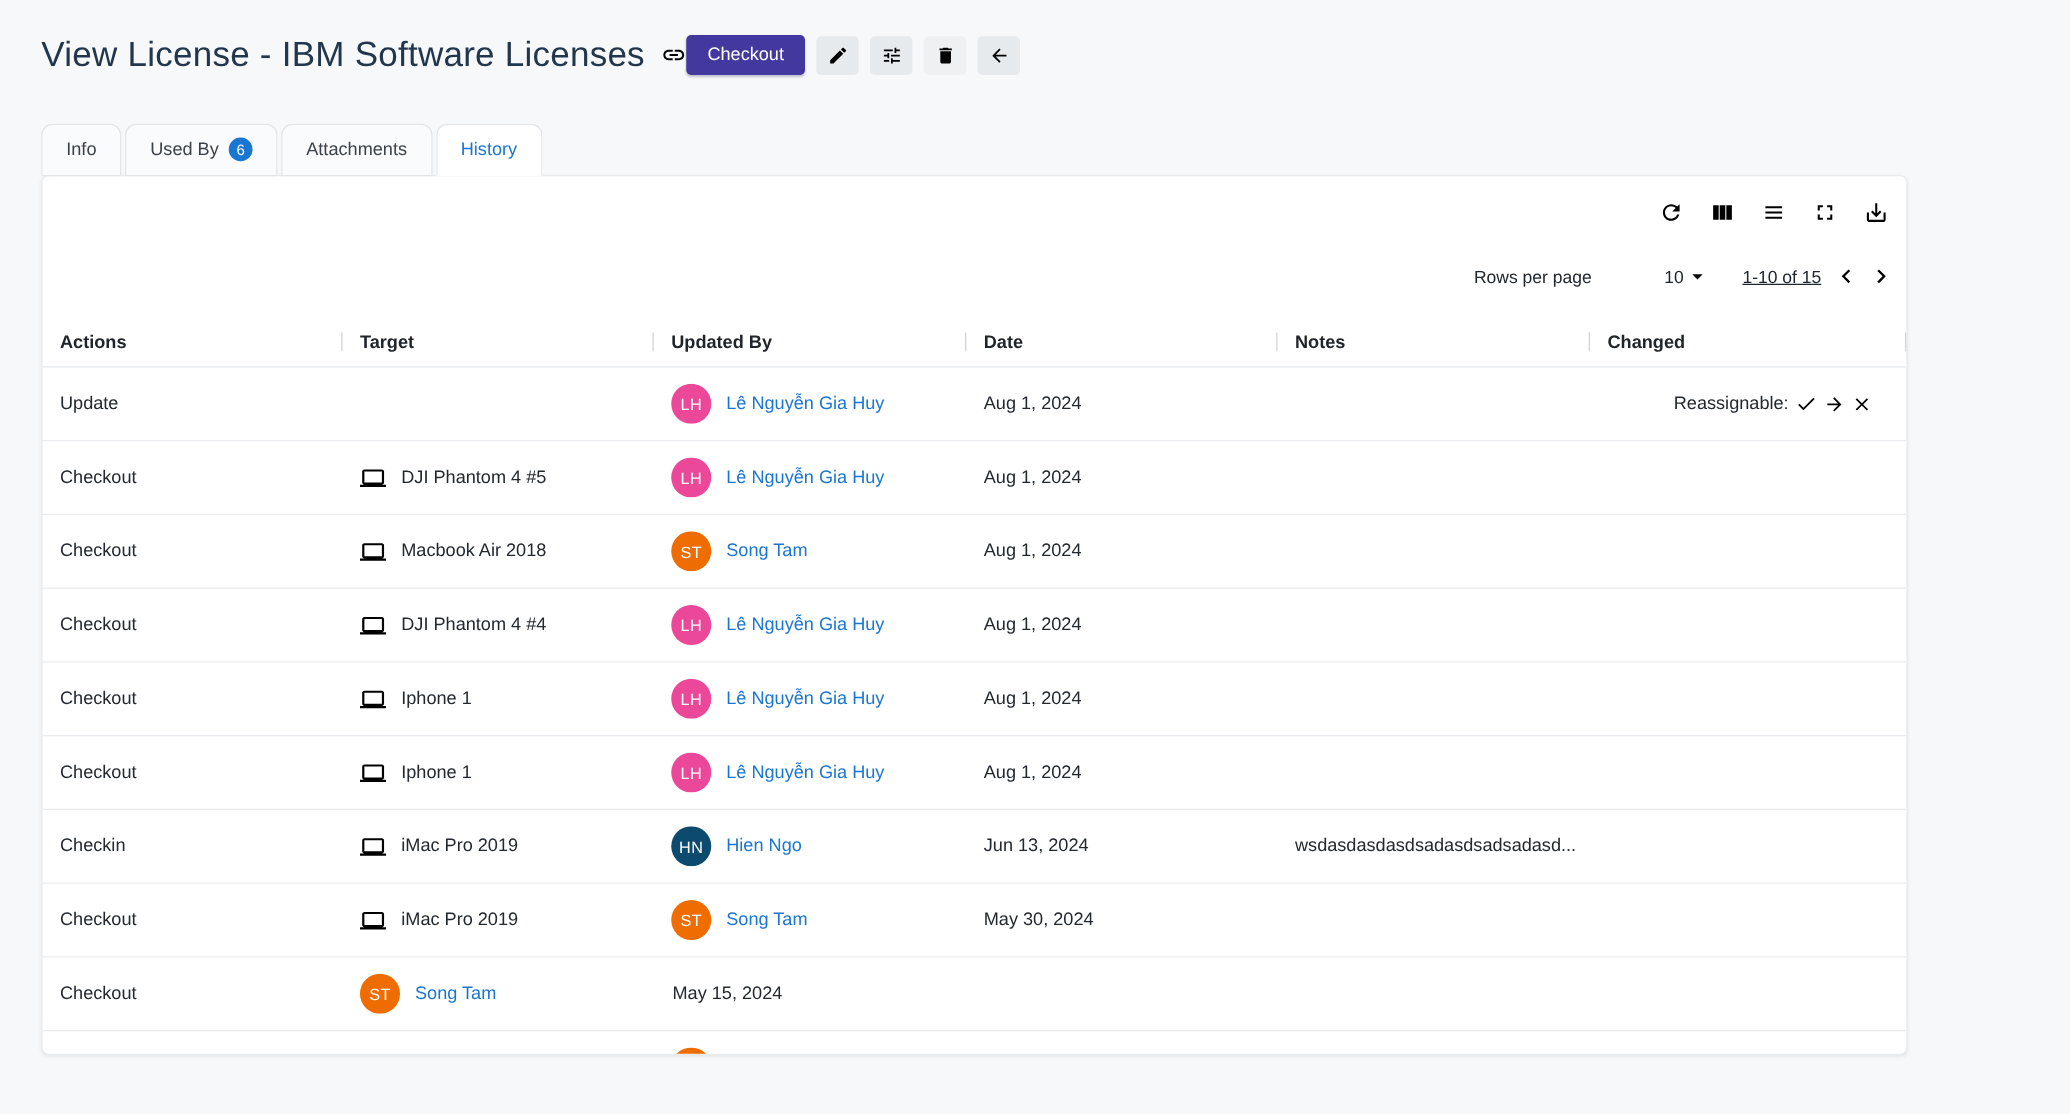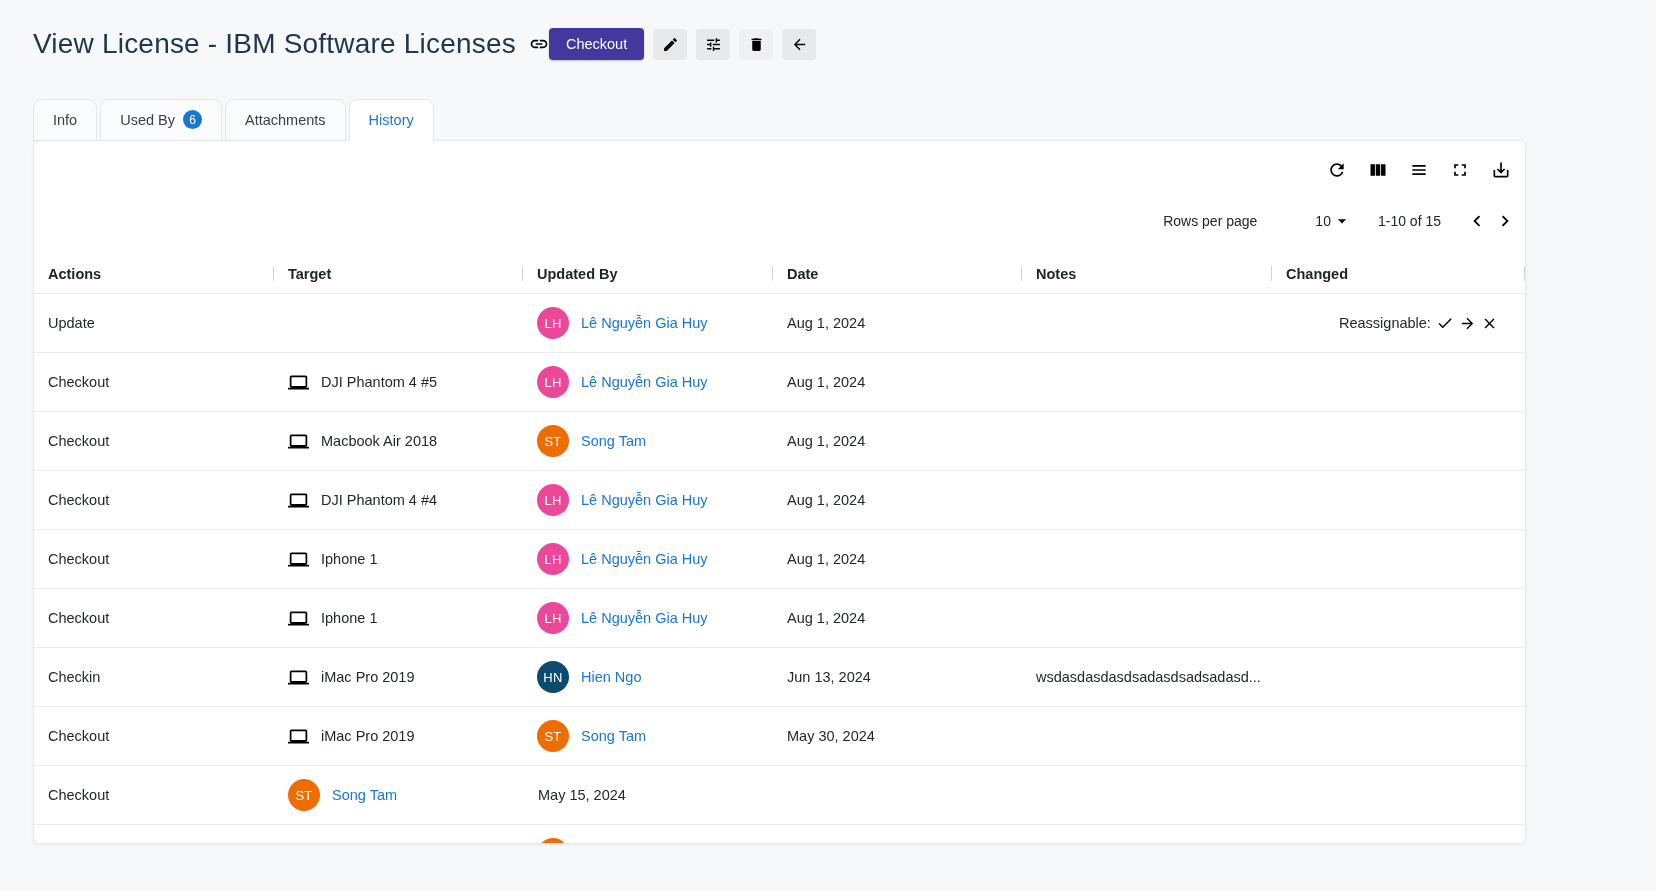--- a/index.html
+++ b/index.html
@@ -36,21 +36,21 @@
   .card-toolbar { display:flex; justify-content:flex-end; align-items:center; gap:21px;
     padding:19px 14px 0; color:#3c434b; }
   .tool-icon { display:flex; cursor:pointer; }
   .tool-icon svg { width:20px; height:20px; }
 
   .pagination { display:flex; justify-content:flex-end; align-items:center; padding-right:6px;
     margin-top:27px; font-size:14px; color:#20262e;padding-left:16px; }
   .pp-label { margin-right:22px; }
   .page-size { display:flex; align-items:center; gap:1px; cursor:pointer; margin-right:26px;margin-left:36px; }
   .page-size svg { width:20px; height:20px; color:#5f6a74; }
-  .range { margin-right:22px; }
+  .range { margin-right:6px;text-decoration:underline; }
   .chev { width:28px; height:28px; display:flex; align-items:center; justify-content:center; cursor:pointer; }
   .chev svg { width:22px; height:22px; }
   .chev.off { color:#c6ccd2; }
   .chev.on { color:#2f363e; }
 
   
   .thead { display:flex; align-items:center; height:40px; border-bottom:1px solid #e6e8eb; margin-top:19px; }
   .th { position:relative; font-weight:700; font-size:14.5px; color:#20252b; padding-left:14px;
     height:100%; display:flex; align-items:center; }
   .th::after { content:""; position:absolute; right:0; top:12px; bottom:12px; width:1px; background:#cfd4d9; }

